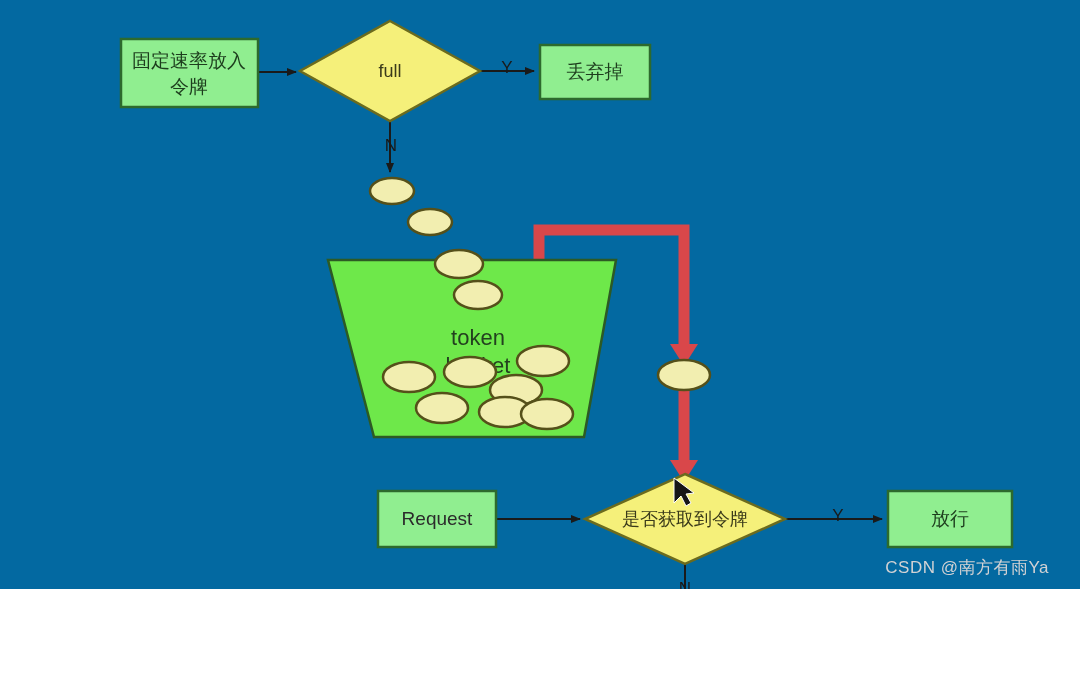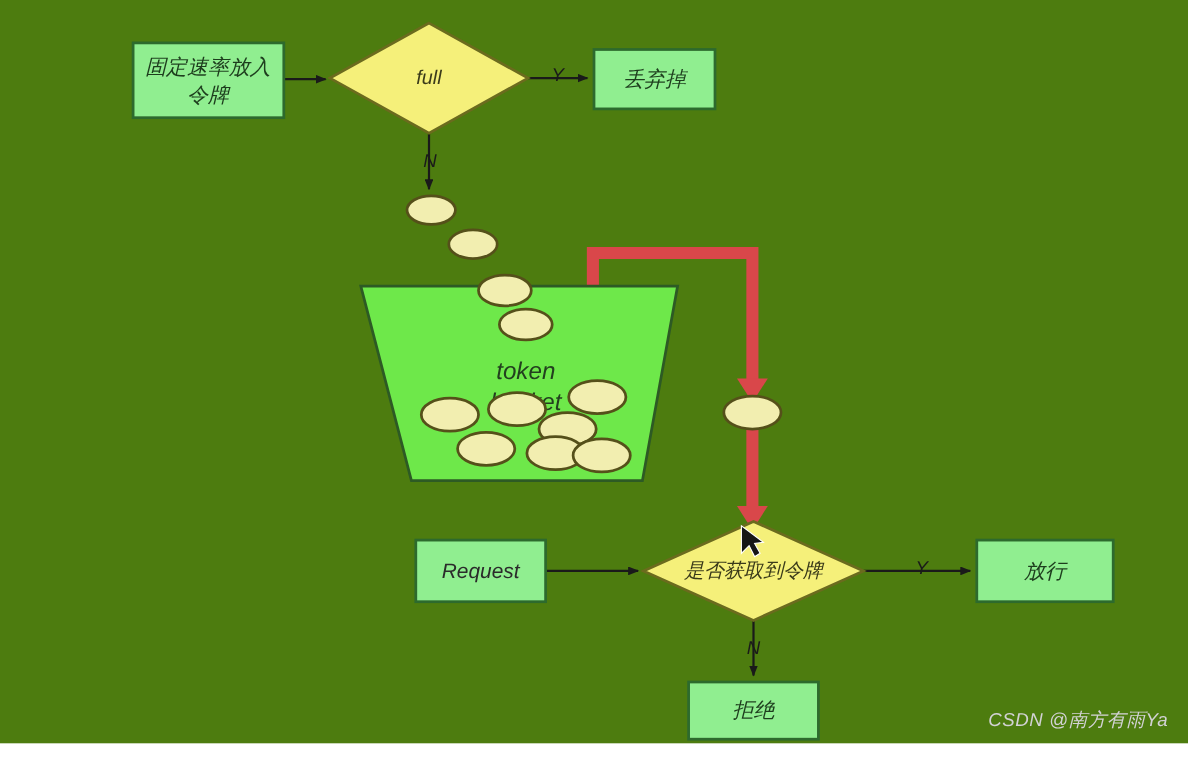--- a/index.html
+++ b/index.html
@@ -6,24 +6,23 @@
     margin: 0;
     padding: 0;
     background: #ffffff;
   }
   body {
     font-family: "Liberation Sans", "DejaVu Sans", sans-serif;
   }
   #canvas {
     position: relative;
     width: 1080px;
-    height: 676px;
-    background: #4d7c0f;
+    height: 589px;
+    background: #0369a1;
     overflow: hidden;
-    font-style: italic;
   }
   #diagram-svg {
     position: absolute;
     left: 0;
     top: 0;
     width: 1080px;
     height: 696px;
   }
   .node-label {
     font-family: "Liberation Sans", "DejaVu Sans", sans-serif;
@@ -51,21 +50,21 @@
   }
   .bucket-text {
     font-size: 22px;
     fill: #23401f;
     text-anchor: middle;
     dominant-baseline: middle;
     font-family: "Liberation Sans", "DejaVu Sans", sans-serif;
   }
   .watermark {
     position: absolute;
-    right: 18px;
+    right: 31px;
     bottom: 10px;
     font-family: "Liberation Sans", "DejaVu Sans", sans-serif;
     font-size: 17px;
     color: #d2d2d4;
     letter-spacing: 0.5px;
     user-select: none;
     white-space: nowrap;
   }
 </style>
 </head>

